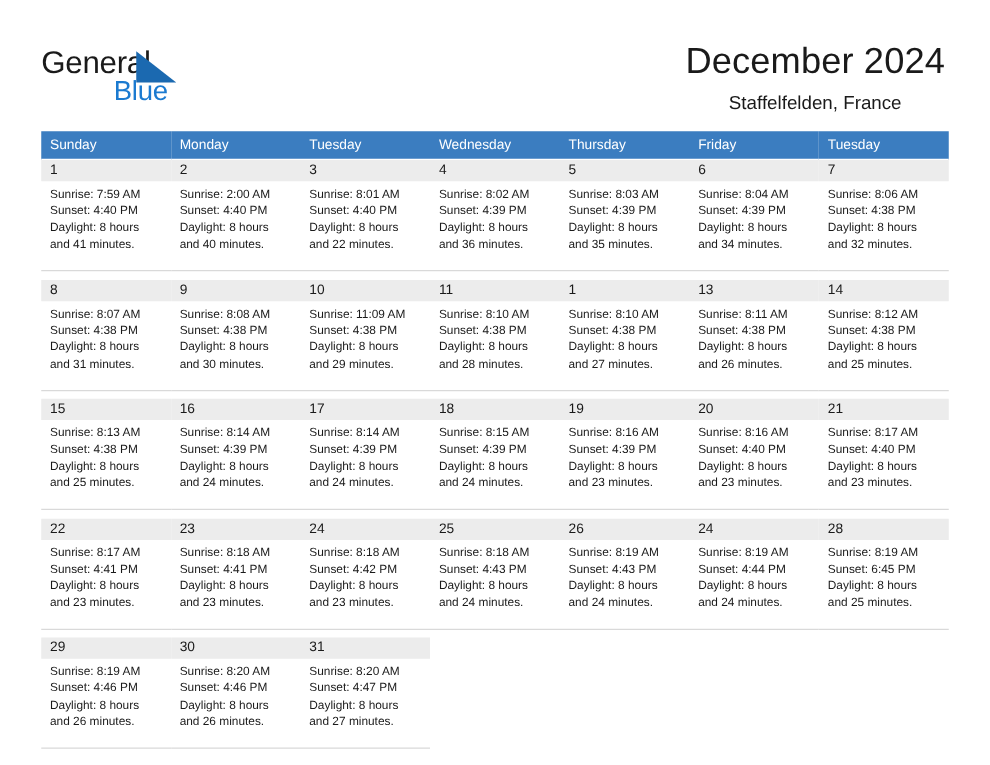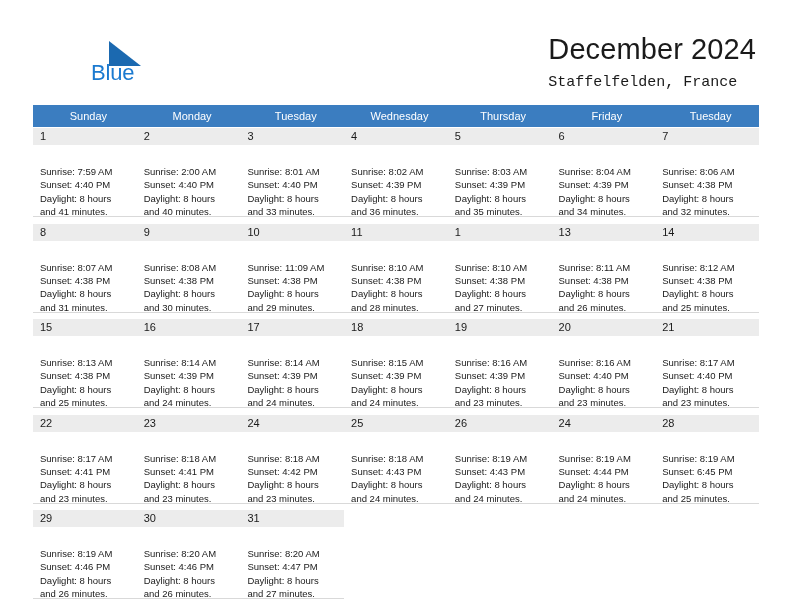--- a/index.html
+++ b/index.html
@@ -63,54 +63,53 @@
     font-size: 22px;
     line-height: 28px;
     color: #1b7ad0;
     letter-spacing: -0.2px;
     font-family: "Liberation Sans", sans-serif;
   }
   .title-block {
     position: absolute;
     right: 36px;
     top: 32px;
-    text-align: left;
+    text-align: center;
   }
   .cal-title {
     font-size: 29px;
     line-height: 34px;
     color: #1a1a1a;
     font-weight: normal;
     margin: 0;
     letter-spacing: 0.1px;
   }
   .cal-subtitle {
     font-size: 15px;
     line-height: 20px;
     color: #1a1a1a;
     margin: 7px 0 0 0;
     font-weight: normal;
-    font-family: Liberation Mono, monospace;
   }
 
   
   .calendar {
     position: absolute;
     left: 33px;
     top: 105px;
     width: 726px;
     border-collapse: collapse;
     table-layout: fixed;
   }
   .calendar th {
     background: #3b7dc0;
     color: #ffffff;
     font-size: 11px;
     font-weight: normal;
-    text-align: center;
+    text-align: left;
     padding: 5px 0 5px 7px;
     height: 19px;
     box-sizing: border-box;
     border: none;
   }
   .calendar td {
     vertical-align: top;
     padding: 0;
     border: none;
     width: 103.71px;
@@ -135,21 +134,21 @@
     box-sizing: border-box;
     padding: 1px 0 0 7px;
     font-size: 11px;
     line-height: 15px;
     color: #1a1a1a;
   }
   .daynum-band.empty {
     background: #ffffff;
   }
   .events {
-    padding: 20px 5px 0 7px;
+    padding: 4px 5px 0 7px;
     font-size: 9.5px;
     line-height: 13.4px;
     color: #1a1a1a;
   }
   .events div {
     white-space: nowrap;
   }
   .spacer-row td {
     height: 6px;
     background: #ffffff;
@@ -157,20 +156,21 @@
   }
 </style>
 </head>
 <body>
 
 <div class="page">
 
   <div class="header">
 
     <div class="brand">
+      <span class="brand-general">General</span>
       <span class="brand-flag"></span>
       <span class="brand-blue">Blue</span>
     </div>
 
     <div class="title-block">
       <h1 class="cal-title">December 2024</h1>
       <h2 class="cal-subtitle">Staffelfelden, France</h2>
     </div>
 
   </div>
@@ -211,21 +211,21 @@
               </div>
             </div>
           </td>
           <td>
             <div class="daycell filled">
               <div class="daynum-band">3</div>
               <div class="events">
                 <div>Sunrise: 8:01 AM</div>
                 <div>Sunset: 4:40 PM</div>
                 <div>Daylight: 8 hours</div>
-                <div>and 33 minutes.</div>
+                <div>and 22 minutes.</div>
               </div>
             </div>
           </td>
           <td>
             <div class="daycell filled">
               <div class="daynum-band">4</div>
               <div class="events">
                 <div>Sunrise: 8:02 AM</div>
                 <div>Sunset: 4:39 PM</div>
                 <div>Daylight: 8 hours</div>

